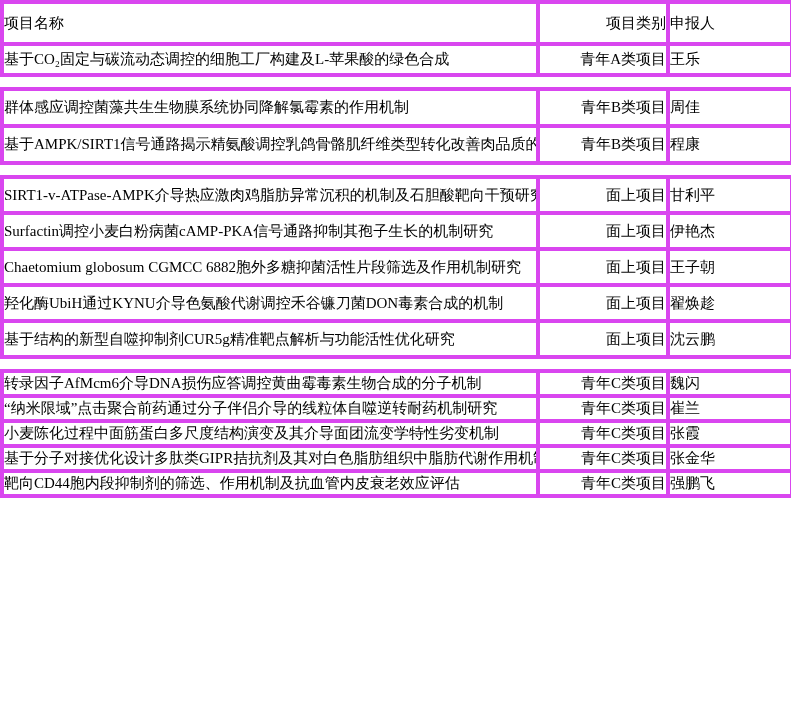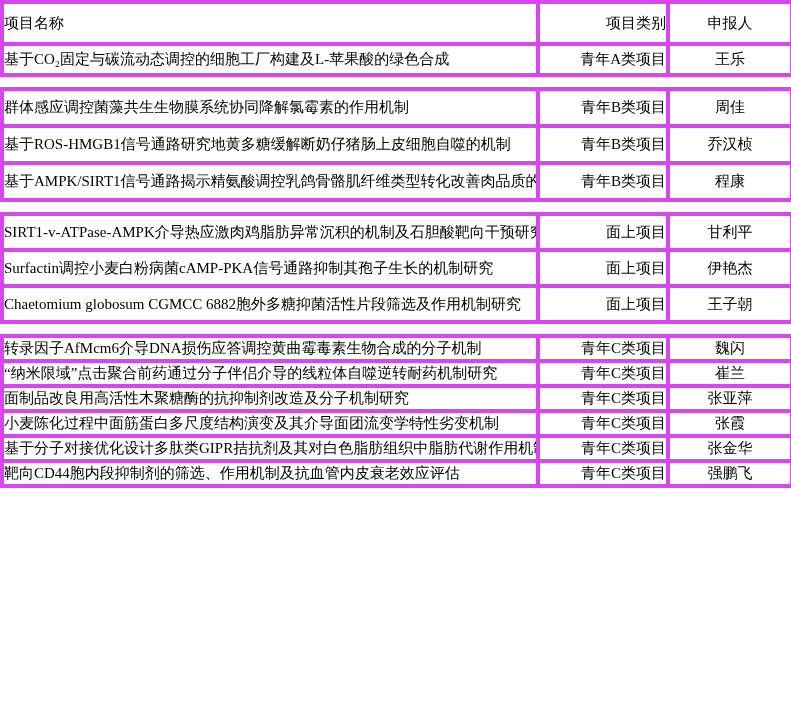--- a/index.html
+++ b/index.html
@@ -25,21 +25,21 @@
     white-space:nowrap;
     vertical-align:middle;
     font-weight:normal;
     padding:0;
   }
   .col-name{width:536px;}
   .col-cat{width:130px;}
   .col-app{width:124px;}
   .cell-name{text-align:left;padding:0 4px;}
   .cell-cat{text-align:right;}
-  .cell-app{text-align:center;}
+  .cell-app{text-align:left;}
   thead tr{height:42px;}
   .sec0 tbody tr{height:31px;}
   .sec1 tbody tr{height:37px;padding-left:44px;}
   .sec2 tbody tr{height:36px;}
   .sec3 tbody tr{height:25px;}
 </style>
 </head>
 <body>
 
 <div class="canvas">
@@ -72,25 +72,20 @@
         <col class="col-cat">
         <col class="col-app">
       </colgroup>
     <tbody>
         <tr>
           <td class="cell-name">群体感应调控菌藻共生生物膜系统协同降解氯霉素的作用机制</td>
           <td class="cell-cat">青年B类项目</td>
           <td class="cell-app">周佳</td>
         </tr>
         <tr>
-          <td class="cell-name">基于ROS-HMGB1信号通路研究地黄多糖缓解断奶仔猪肠上皮细胞自噬的机制</td>
-          <td class="cell-cat">青年B类项目</td>
-          <td class="cell-app">乔汉桢</td>
-        </tr>
-        <tr>
           <td class="cell-name">基于AMPK/SIRT1信号通路揭示精氨酸调控乳鸽骨骼肌纤维类型转化改善肉品质的机制</td>
           <td class="cell-cat">青年B类项目</td>
           <td class="cell-app">程康</td>
         </tr>
       </tbody>
   </table>
 
   <table class="grid sec2">
     <colgroup>
         <col class="col-name">
@@ -106,44 +101,49 @@
         <tr>
           <td class="cell-name">Surfactin调控小麦白粉病菌cAMP-PKA信号通路抑制其孢子生长的机制研究</td>
           <td class="cell-cat">面上项目</td>
           <td class="cell-app">伊艳杰</td>
         </tr>
         <tr>
           <td class="cell-name">Chaetomium globosum CGMCC 6882胞外多糖抑菌活性片段筛选及作用机制研究</td>
           <td class="cell-cat">面上项目</td>
           <td class="cell-app">王子朝</td>
         </tr>
+        <tr>
+          <td class="cell-name">羟化酶UbiH通过KYNU介导色氨酸代谢调控禾谷镰刀菌DON毒素合成的机制</td>
+          <td class="cell-cat">面上项目</td>
+          <td class="cell-app">翟焕趁</td>
+        </tr>
+        <tr>
+          <td class="cell-name">基于结构的新型自噬抑制剂CUR5g精准靶点解析与功能活性优化研究</td>
+          <td class="cell-cat">面上项目</td>
+          <td class="cell-app">沈云鹏</td>
+        </tr>
       </tbody>
   </table>
 
   <table class="grid sec3">
     <colgroup>
         <col class="col-name">
         <col class="col-cat">
         <col class="col-app">
       </colgroup>
     <tbody>
         <tr>
           <td class="cell-name">转录因子AfMcm6介导DNA损伤应答调控黄曲霉毒素生物合成的分子机制</td>
           <td class="cell-cat">青年C类项目</td>
           <td class="cell-app">魏闪</td>
         </tr>
         <tr>
           <td class="cell-name">“纳米限域”点击聚合前药通过分子伴侣介导的线粒体自噬逆转耐药机制研究</td>
           <td class="cell-cat">青年C类项目</td>
           <td class="cell-app">崔兰</td>
-        </tr>
-        <tr>
-          <td class="cell-name">面制品改良用高活性木聚糖酶的抗抑制剂改造及分子机制研究</td>
-          <td class="cell-cat">青年C类项目</td>
-          <td class="cell-app">张亚萍</td>
         </tr>
         <tr>
           <td class="cell-name">小麦陈化过程中面筋蛋白多尺度结构演变及其介导面团流变学特性劣变机制</td>
           <td class="cell-cat">青年C类项目</td>
           <td class="cell-app">张霞</td>
         </tr>
         <tr>
           <td class="cell-name">基于分子对接优化设计多肽类GIPR拮抗剂及其对白色脂肪组织中脂肪代谢作用机制研究</td>
           <td class="cell-cat">青年C类项目</td>
           <td class="cell-app">张金华</td>

